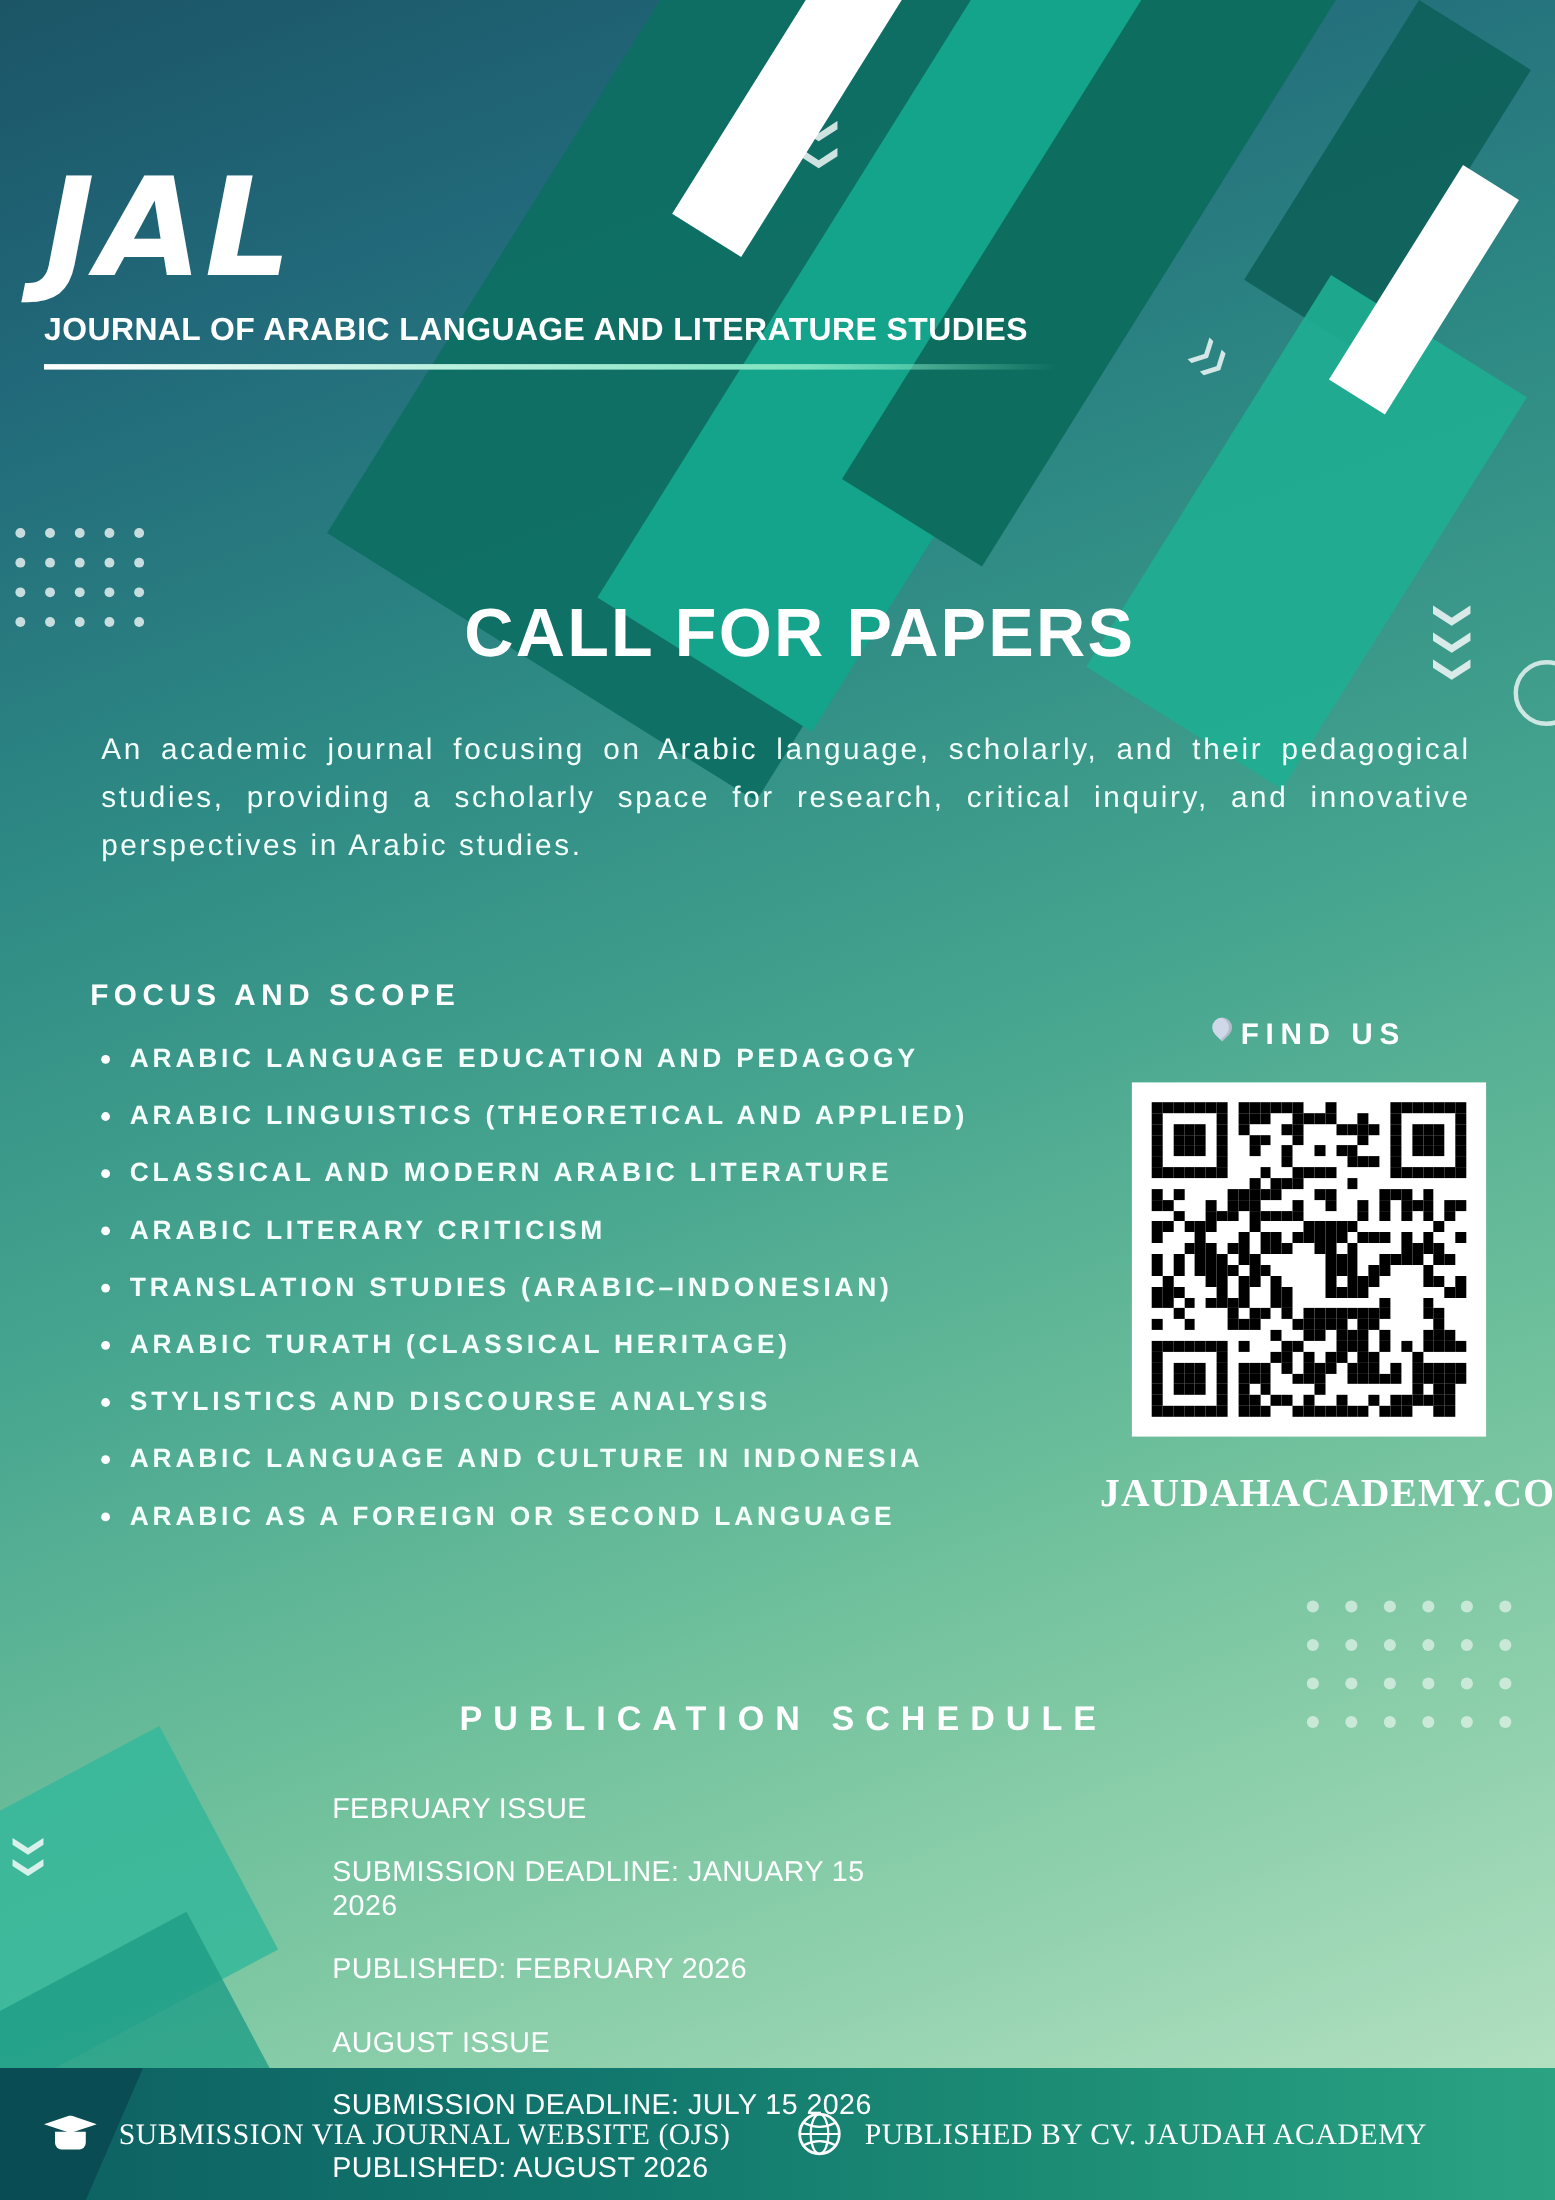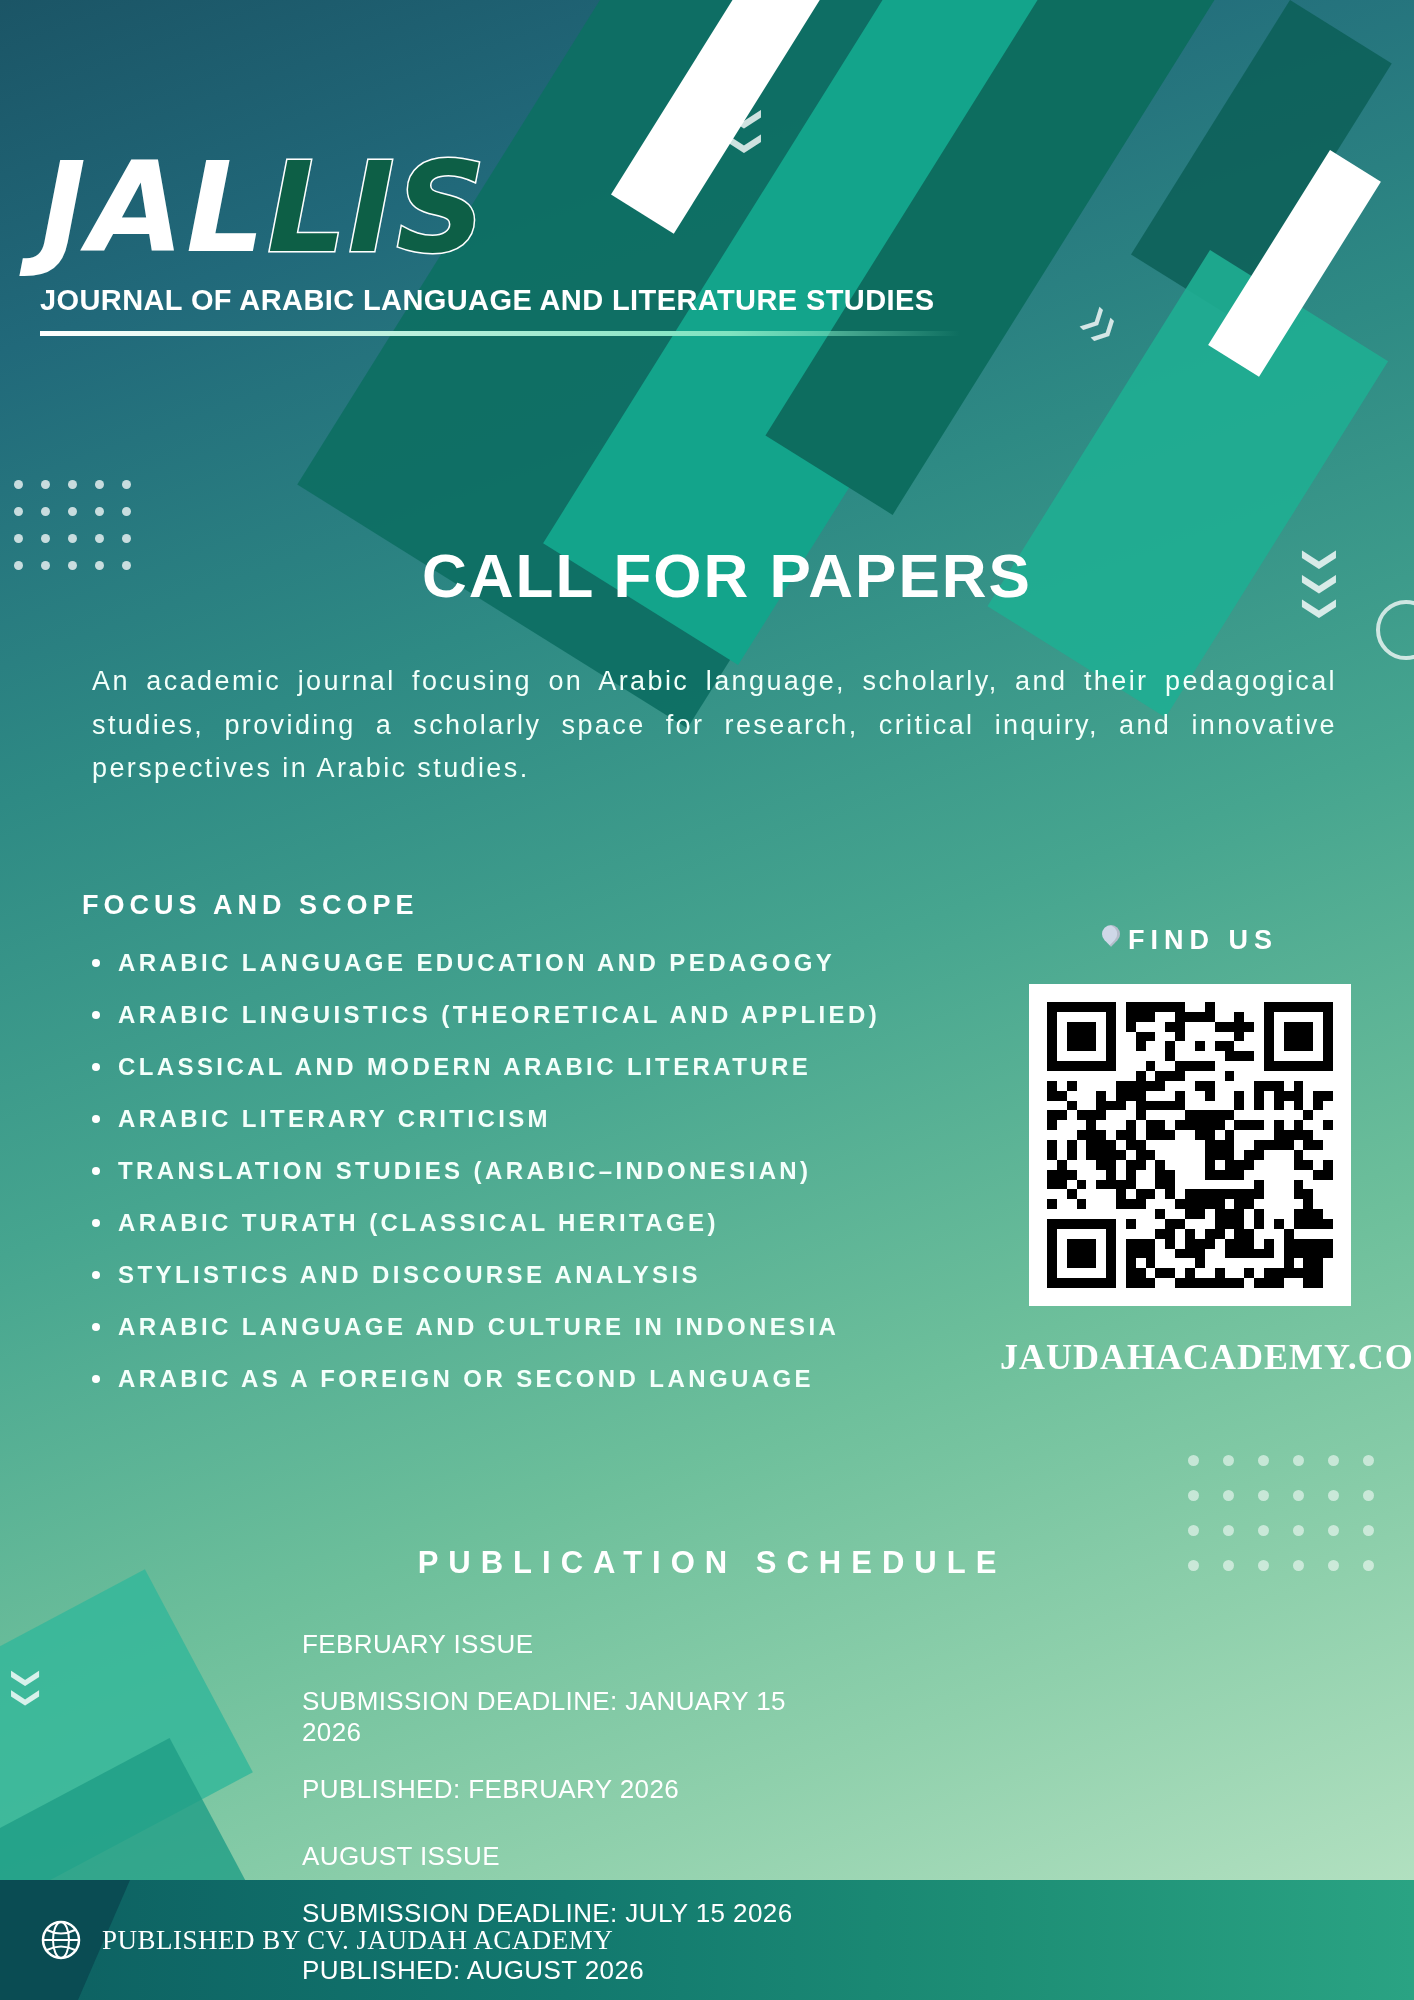--- a/index.html
+++ b/index.html
@@ -359,21 +359,20 @@
       <span></span>
       <span></span>
       <span></span>
       <span></span>
       <span></span>
   </div>
 
   <div class="header">
     <div class="logo">
       <span class="jal">JAL</span>
-      <span class="lis">LIS</span>
     </div>
     <div class="logo-sub">JOURNAL OF ARABIC LANGUAGE AND LITERATURE STUDIES</div>
     <div class="logo-rule"></div>
   </div>
 
   <div class="title">
     <h1>CALL FOR PAPERS</h1>
   </div>
 
   <p class="intro">An academic journal focusing on Arabic language, scholarly, and their pedagogical studies, providing a scholarly space for research, critical inquiry, and innovative perspectives in Arabic studies.</p>
@@ -1259,20 +1258,27 @@
         <div>SUBMISSION DEADLINE: JULY 15 2026</div>
         <div>PUBLISHED: AUGUST 2026</div>
       </div>
     </div>
   </div>
 
   <div class="footer-bar"></div>
   <div class="footer-accent"></div>
   <div class="footer-content">
     <div class="foot-item">
+      <span class="cap-icon">
+        <span class="cap-top"></span>
+          <span class="cap-body"></span>
+      </span>
+      <span>SUBMISSION VIA JOURNAL WEBSITE (OJS)</span>
+    </div>
+    <div class="foot-item">
       <span class="globe-icon">
         <svg width="42" height="42" viewBox="0 0 42 42">
           <circle cx="21" cy="21" r="18" fill="none" stroke="#ffffff" stroke-width="2.5"></circle>
           <ellipse cx="21" cy="21" rx="8" ry="18" fill="none" stroke="#ffffff" stroke-width="2"></ellipse>
           <line x1="3" y1="21" x2="39" y2="21" stroke="#ffffff" stroke-width="2"></line>
           <path d="M7 11 Q21 18 35 11" fill="none" stroke="#ffffff" stroke-width="2"></path>
           <path d="M7 31 Q21 24 35 31" fill="none" stroke="#ffffff" stroke-width="2"></path>
         </svg>
       </span>
       <span>PUBLISHED BY CV. JAUDAH ACADEMY</span>

